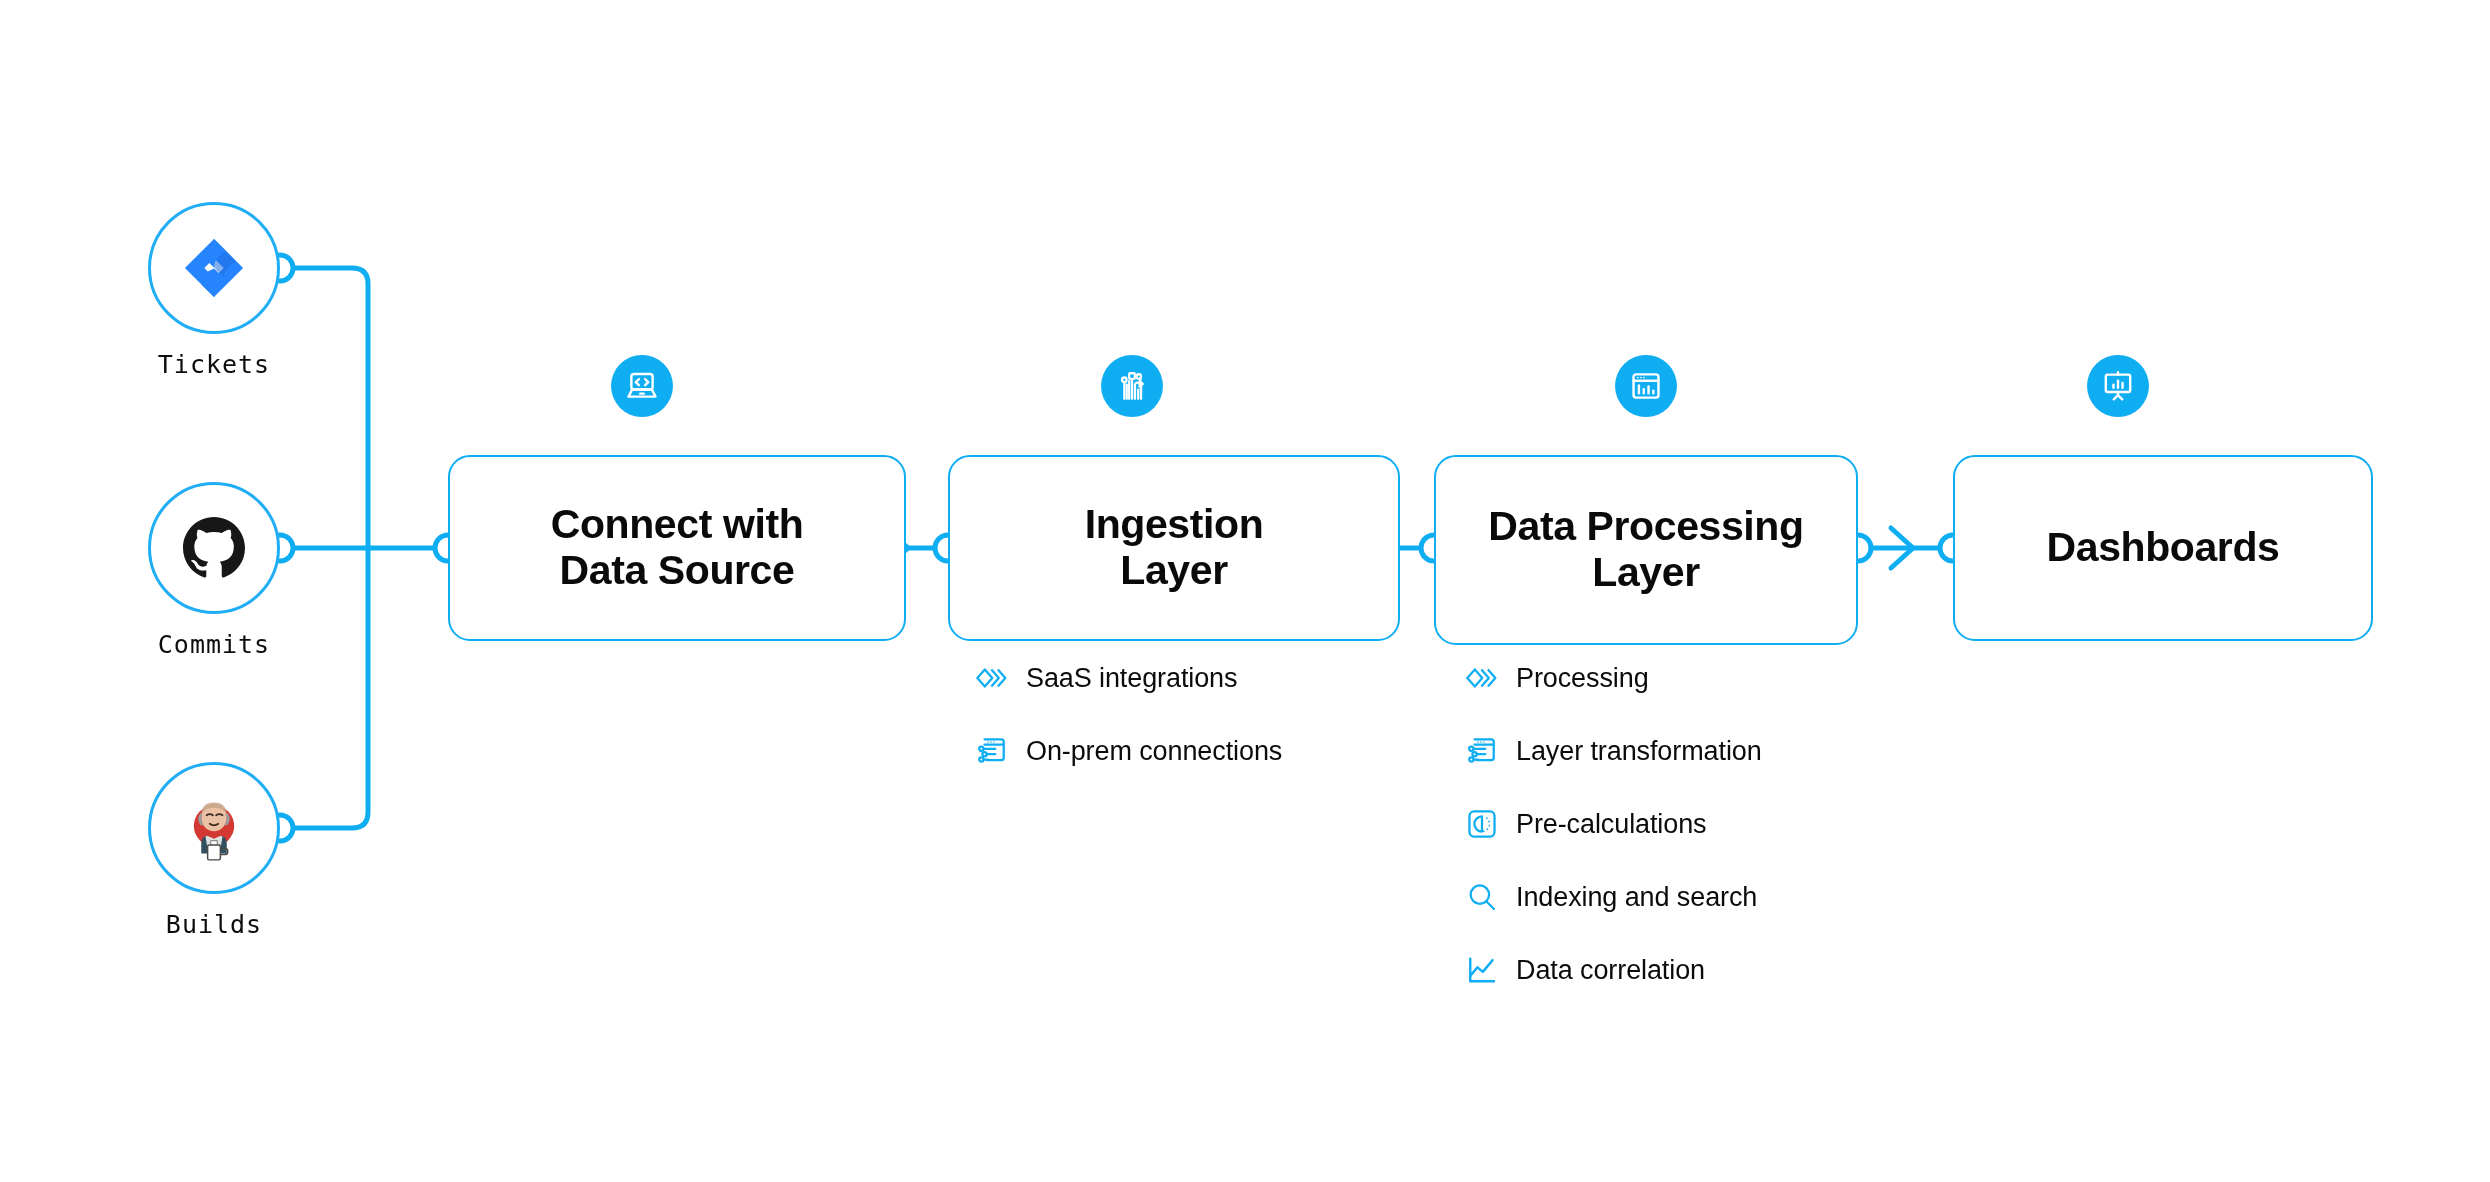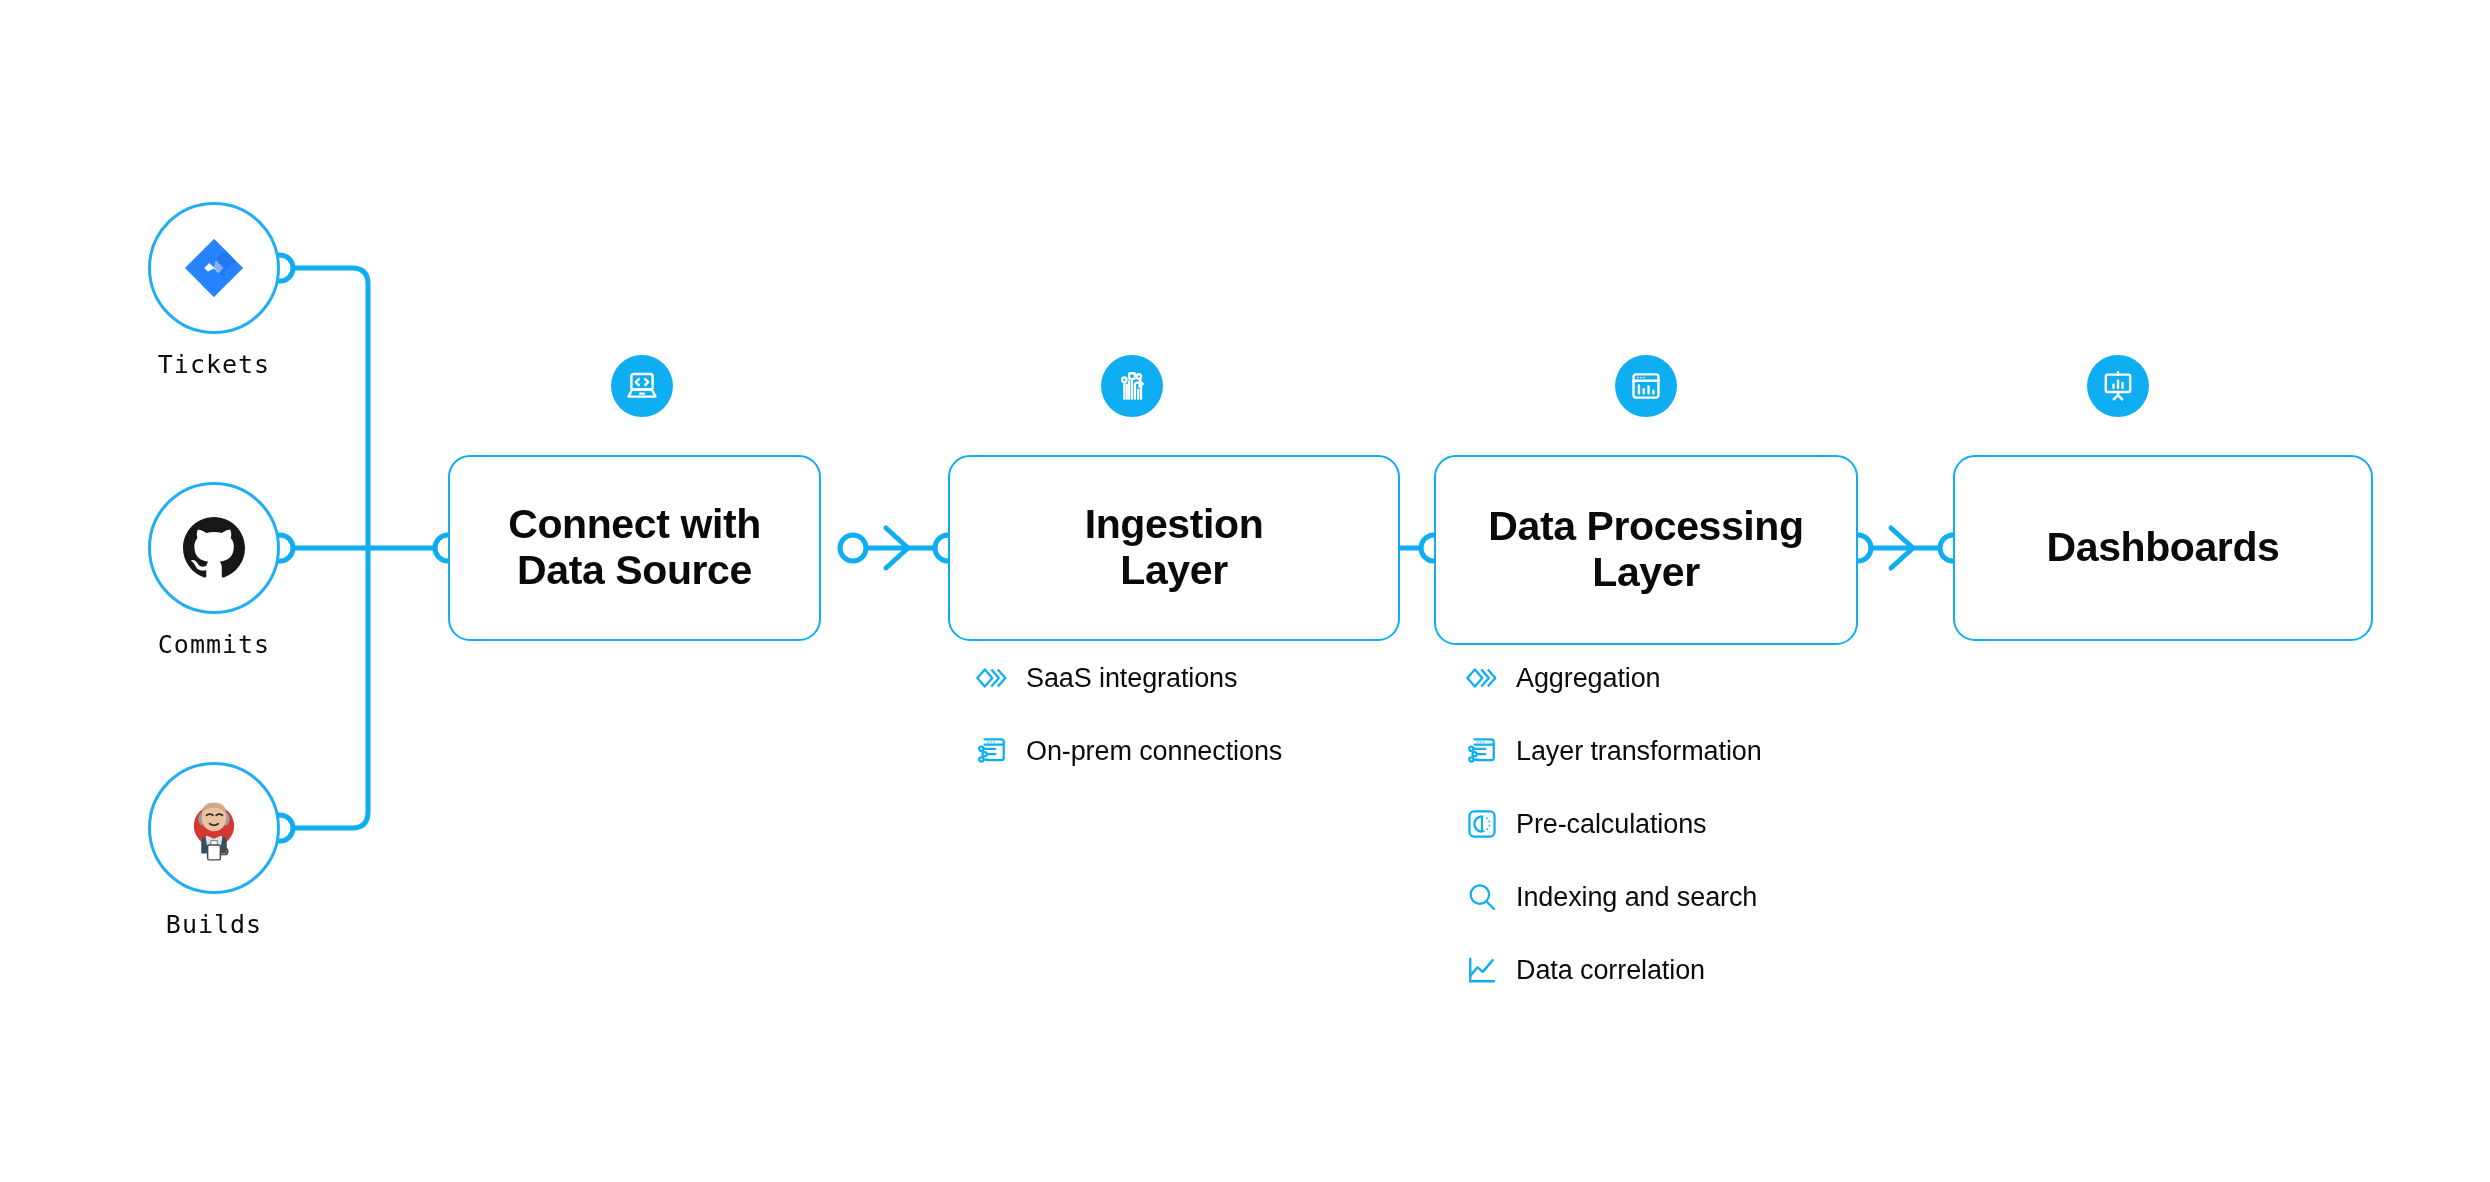--- a/index.html
+++ b/index.html
@@ -161,21 +161,21 @@
 
   <div class="badge" style="left:611px;top:355px;">
     <svg width="34" height="34" viewBox="0 0 24 24" fill="none" stroke="#ffffff" stroke-width="1.7" stroke-linecap="round" stroke-linejoin="round" xmlns="http://www.w3.org/2000/svg">
       <rect x="4.5" y="3.5" width="15" height="11" rx="1.8"></rect>
       <path d="M9.8 7.2 L7.6 9.3 L9.8 11.4"></path>
       <path d="M14.2 7.2 L16.4 9.3 L14.2 11.4"></path>
       <path d="M2.5 19.5 L5 14.5 h14 l2.5 5 z"></path>
       <path d="M10.8 17.4 h2.4"></path>
     </svg>
   </div>
-  <div class="stagebox" style="left:448px;top:455px;width:373px;height:186px;">
+  <div class="stagebox" style="left:448px;top:455px;width:458px;height:186px;">
     <div class="title">Connect with
 Data Source</div>
   </div>
 
   <div class="badge" style="left:1101px;top:355px;">
     <svg width="34" height="34" viewBox="0 0 24 24" fill="none" stroke="#ffffff" stroke-width="1.6" stroke-linecap="round" stroke-linejoin="round" xmlns="http://www.w3.org/2000/svg">
       <rect x="10" y="3" width="4" height="4" rx="0.6"></rect>
       <circle cx="16.8" cy="5.3" r="1.6"></circle>
       <circle cx="6.6" cy="7.6" r="1.6"></circle>
       <path d="M17.9 6.6 v1.4 a1.6 1.6 0 0 1 -1.6 1.6 h-0.6 a1.6 1.6 0 0 0 -1.6 1.6 V21"></path>
@@ -245,21 +245,21 @@
 
   <div class="features" style="left:1465px;top:655px;">
     <div class="feature">
       <span class="fic">
         <svg width="32" height="32" viewBox="0 0 24 24" fill="none" stroke="#0FADF2" stroke-width="1.7" stroke-linejoin="round" xmlns="http://www.w3.org/2000/svg">
           <path d="M6.6 5.6 L12.2 12 L6.6 18.4 L1 12 Z"></path>
           <path d="M11.5 5.6 L17.1 12 L11.5 18.4"></path>
           <path d="M16.4 5.6 L22 12 L16.4 18.4"></path>
         </svg>
       </span>
-      <span class="flabel">Aggregation</span>
+      <span class="flabel">Processing</span>
     </div>
     <div class="feature">
       <span class="fic">
         <svg width="32" height="32" viewBox="0 0 24 24" fill="none" stroke="#0FADF2" stroke-width="1.7" stroke-linecap="round" stroke-linejoin="round" xmlns="http://www.w3.org/2000/svg">
           <path d="M6.4 3.2 H19 a1.8 1.8 0 0 1 1.8 1.8 V17 a1.8 1.8 0 0 1 -1.8 1.8 H8"></path>
           <path d="M6.4 7.2 H20.8"></path>
           <circle cx="9" cy="5.2" r="0.55" fill="#0FADF2" stroke="none"></circle>
           <circle cx="11.2" cy="5.2" r="0.55" fill="#0FADF2" stroke="none"></circle>
           <circle cx="13.4" cy="5.2" r="0.55" fill="#0FADF2" stroke="none"></circle>
           <circle cx="4" cy="10.4" r="1.6"></circle>

